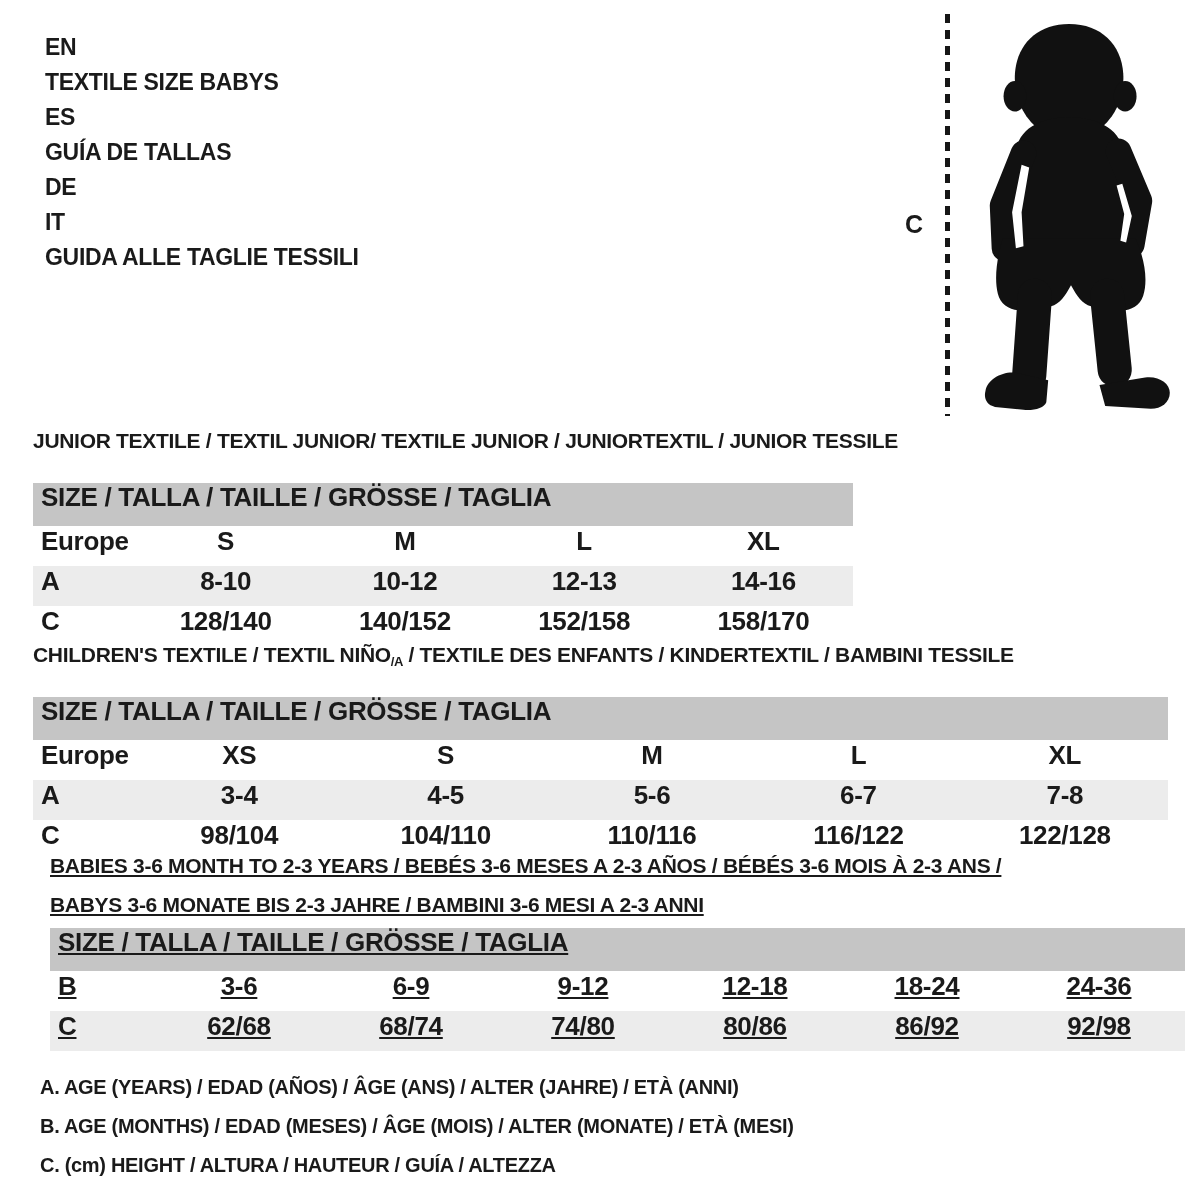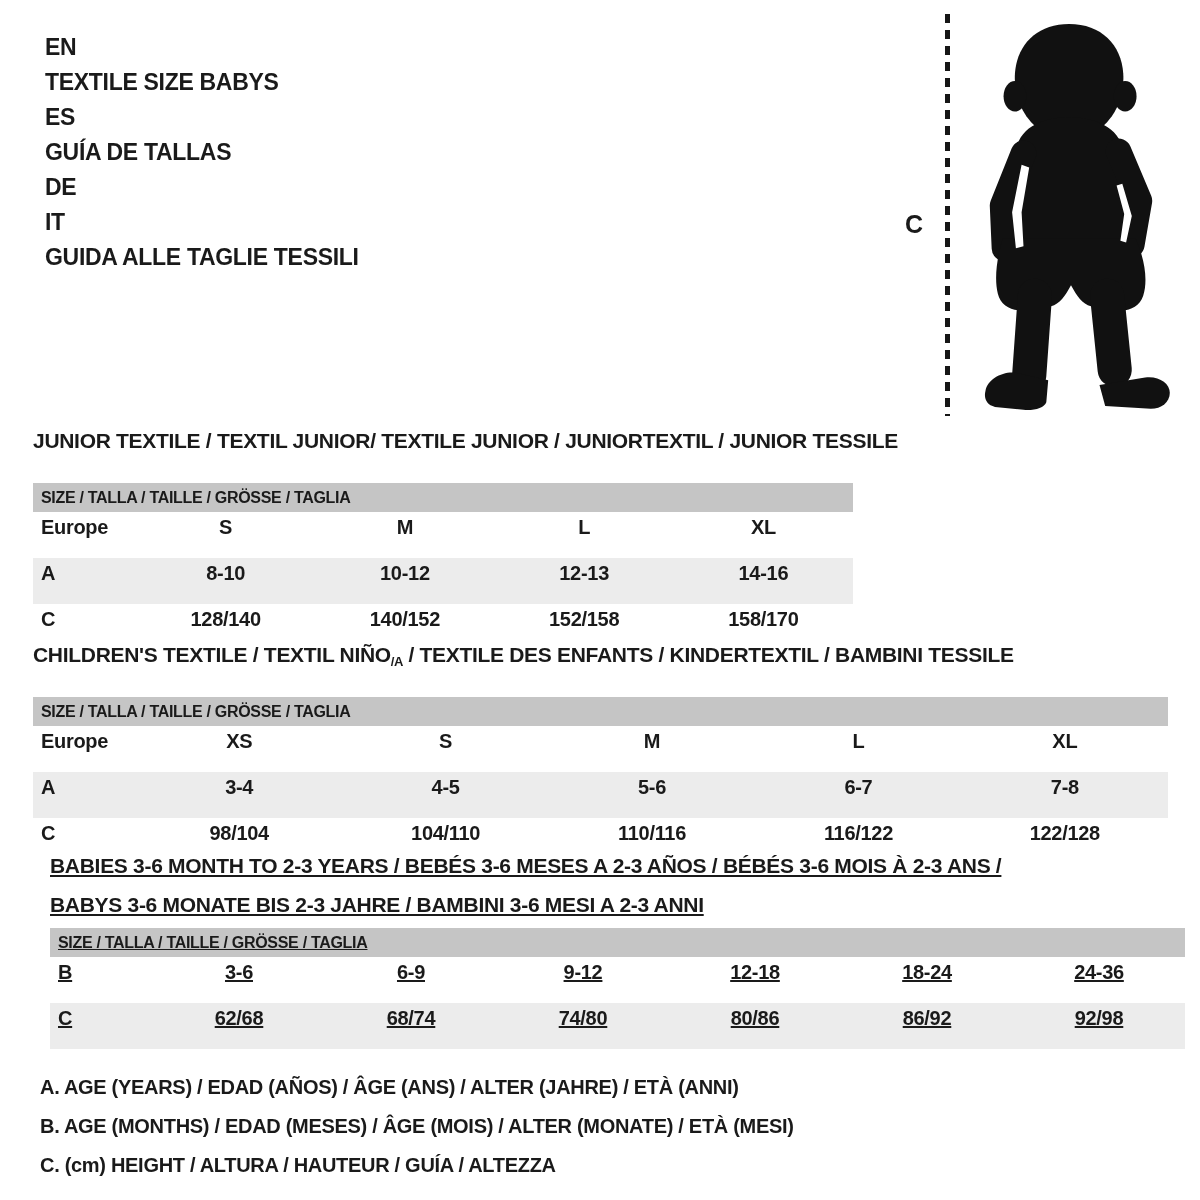--- a/index.html
+++ b/index.html
@@ -34,24 +34,24 @@
   .section-title sub { font-size:13px; vertical-align:-4px; letter-spacing:-0.5px; }
   .sec-junior   { left:33px; top:426px; width:820px; }
   .sec-children { left:33px; top:640px; width:1135px; }
   .sec-babies   { left:50px; top:846px; width:1135px;text-decoration:underline; }
   .sec-junior  .table-wrap { margin-top:27px; }
   .sec-children .table-wrap { margin-top:20px; }
   .sec-babies  .table-wrap { margin-top:4px; }
 
   .band {
     background:#c5c5c5;
-    height:29px; line-height:29px;
-    padding-left:8px; font-size:16px;
+    height:43px; line-height:29px;
+    padding-left:8px; font-size:26px;
   }
-  .trow { display:flex; height:46px; line-height:31px; font-size:20px; }
+  .trow { display:flex; height:40px; line-height:31px; font-size:26px; }
   .trow .c0 { width:95px; padding-left:8px; }
   .trow .cc { flex:1; text-align:center; }
   .stripe { background:#ececec; }
 
   
   .footnotes { left:40px; top:1068px; font-size:20px; line-height:39px; }
 </style>
 </head>
 <body>
 

